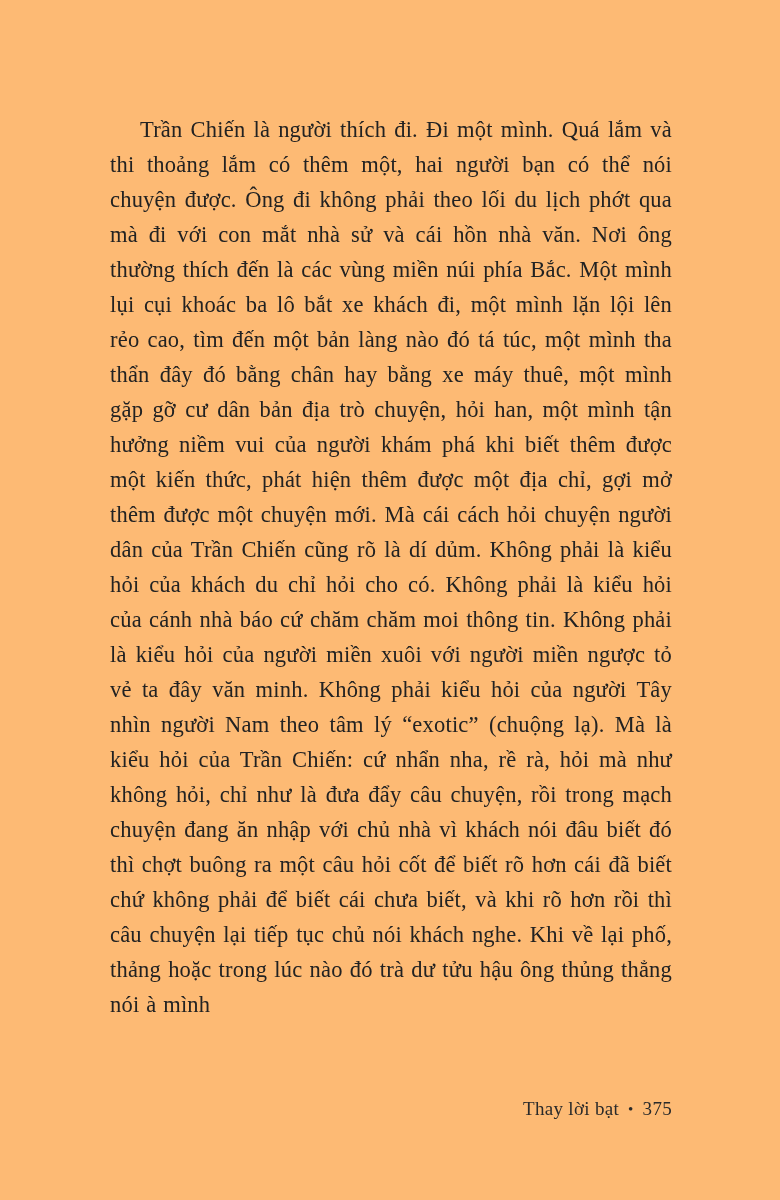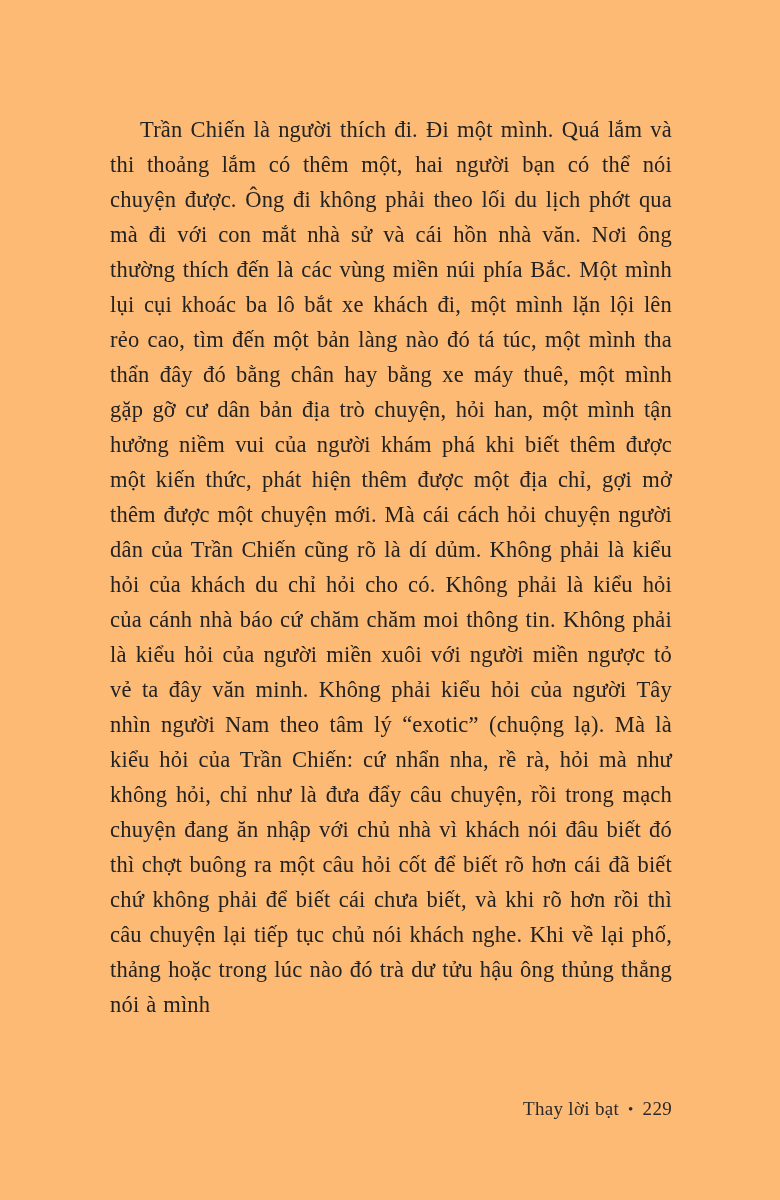--- a/index.html
+++ b/index.html
@@ -49,15 +49,15 @@
   }
 </style>
 </head>
 <body>
 
 <div class="page">
   <div class="text-block">
     <p>Trần Chiến là người thích đi. Đi một mình. Quá lắm và thi thoảng lắm có thêm một, hai người bạn có thể nói chuyện được. Ông đi không phải theo lối du lịch phớt qua mà đi với con mắt nhà sử và cái hồn nhà văn. Nơi ông thường thích đến là các vùng miền núi phía Bắc. Một mình lụi cụi khoác ba lô bắt xe khách đi, một mình lặn lội lên rẻo cao, tìm đến một bản làng nào đó tá túc, một mình tha thẩn đây đó bằng chân hay bằng xe máy thuê, một mình gặp gỡ cư dân bản địa trò chuyện, hỏi han, một mình tận hưởng niềm vui của người khám phá khi biết thêm được một kiến thức, phát hiện thêm được một địa chỉ, gợi mở thêm được một chuyện mới. Mà cái cách hỏi chuyện người dân của Trần Chiến cũng rõ là dí dủm. Không phải là kiểu hỏi của khách du chỉ hỏi cho có. Không phải là kiểu hỏi của cánh nhà báo cứ chăm chăm moi thông tin. Không phải là kiểu hỏi của người miền xuôi với người miền ngược tỏ vẻ ta đây văn minh. Không phải kiểu hỏi của người Tây nhìn người Nam theo tâm lý “exotic” (chuộng lạ). Mà là kiểu hỏi của Trần Chiến: cứ nhẩn nha, rề rà, hỏi mà như không hỏi, chỉ như là đưa đẩy câu chuyện, rồi trong mạch chuyện đang ăn nhập với chủ nhà vì khách nói đâu biết đó thì chợt buông ra một câu hỏi cốt để biết rõ hơn cái đã biết chứ không phải để biết cái chưa biết, và khi rõ hơn rồi thì câu chuyện lại tiếp tục chủ nói khách nghe. Khi về lại phố, thảng hoặc trong lúc nào đó trà dư tửu hậu ông thủng thẳng nói à mình</p>
   </div>
   <div class="page-footer">
-    <span>Thay lời bạt</span><span class="sep">•</span><span>229</span>
+    <span>Thay lời bạt</span><span class="sep">•</span><span>375</span>
   </div>
 </div>
 
 </body></html>

